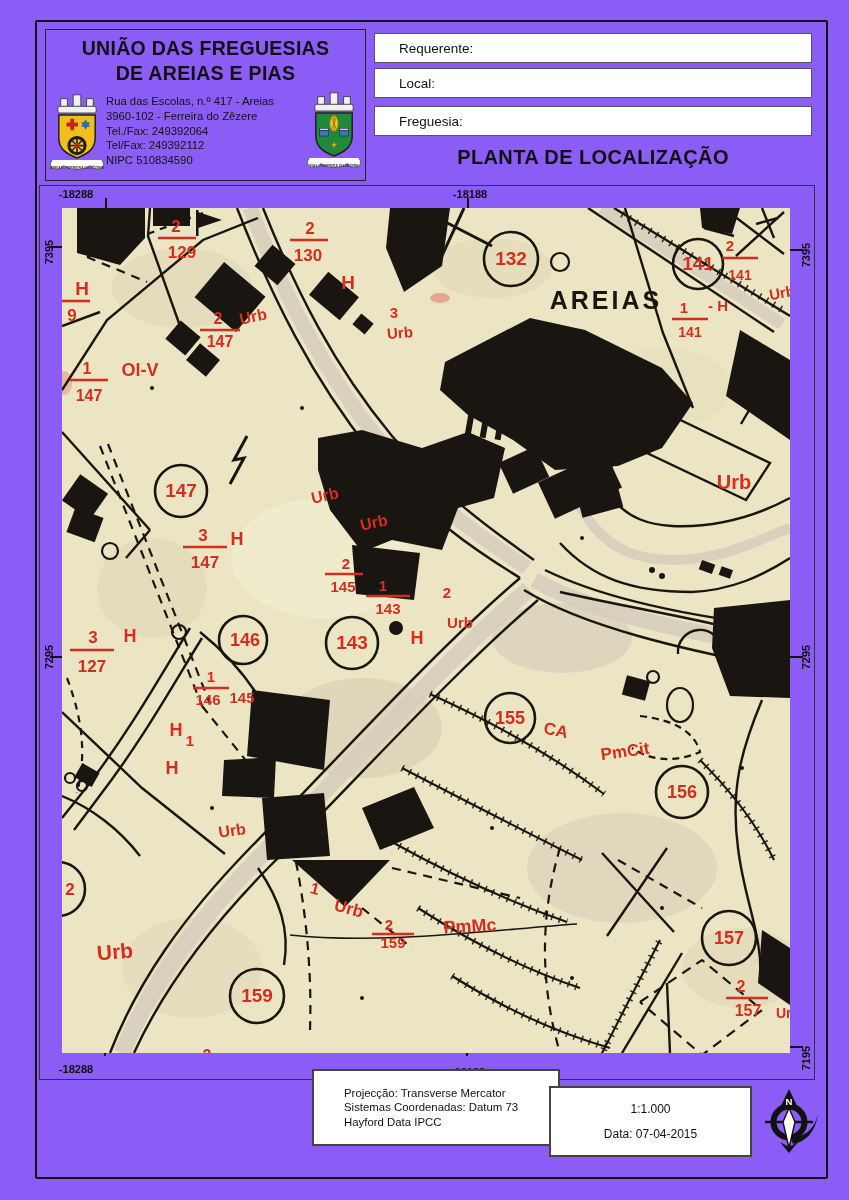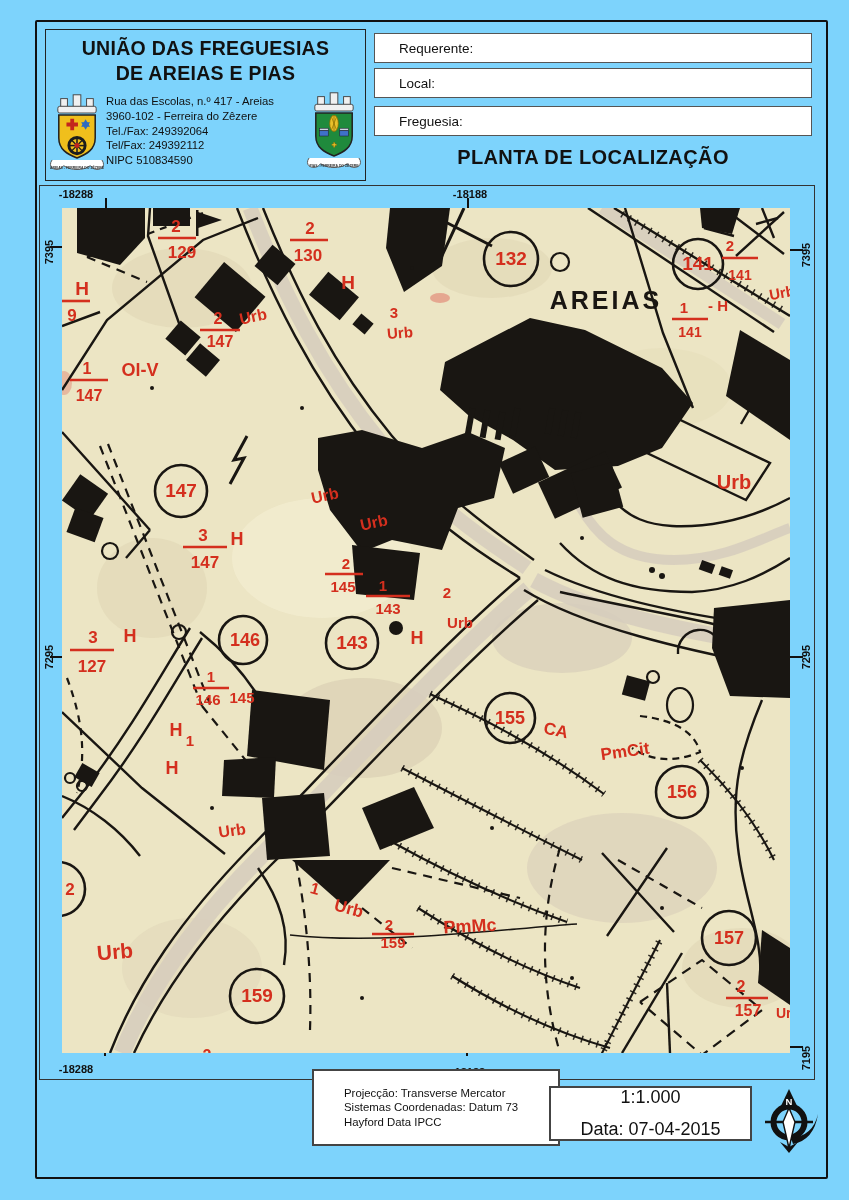--- a/index.html
+++ b/index.html
@@ -1,32 +1,32 @@
 <!DOCTYPE html>
 <html><head>
 <meta charset="utf-8">
 <style>
   html,body{margin:0;padding:0;background:#fff;font-family:"Liberation Sans",sans-serif;}
-  #page{position:relative;width:849px;height:1200px;background:#7dd3fc;overflow:hidden;}
+  #page{position:relative;width:849px;height:1200px;background:#8b5cf6;overflow:hidden;}
   .abs{position:absolute;}
   #outer-border{left:35px;top:20px;width:789px;height:1155px;border:2.5px solid #111;border-radius:2px;}
   #header-box{left:45px;top:29px;width:319px;height:150px;border:1.6px solid #222;}
   .org{left:45px;top:36px;width:321px;text-align:center;font-weight:bold;font-size:19.5px;line-height:25px;color:#111;letter-spacing:.3px;}
   .addr{left:106px;top:94px;width:200px;text-align:left;font-size:11.3px;line-height:14.8px;color:#111;}
   .crest{position:absolute;width:62px;height:92px;}
   .ffield{left:374px;width:438px;height:30px;border:1.4px solid #555;display:flex;align-items:center;padding-left:24px;box-sizing:border-box;font-size:13.5px;color:#111;background:#fff;}
   #plan-title{left:374px;top:146px;width:438px;text-align:center;font-weight:bold;font-size:20px;color:#111;letter-spacing:.4px;}
   #map-frame{left:39px;top:185px;width:776px;height:895px;border:1.6px solid #333;box-sizing:border-box;}
   .coord{font-weight:bold;font-size:11px;color:#111;text-align:center;}
   .vert{transform:rotate(-90deg);}
   .tickv{width:2px;height:13px;background:#111;}
   .tickh{width:13px;height:2px;background:#111;}
   .fbox{border:2px solid #444;box-sizing:border-box;background:#fff;}
   #proj-box{left:312px;top:1069px;width:248px;height:77px;display:flex;flex-direction:column;justify-content:center;padding-left:30px;font-size:11.4px;line-height:14.4px;color:#111;}
-  #scale-box{left:549px;top:1086px;width:203px;height:55px;display:flex;flex-direction:column;align-items:center;justify-content:center;gap:11px;font-size:18px;color:#111;}
+  #scale-box{left:549px;top:1086px;width:203px;height:71px;display:flex;flex-direction:column;align-items:center;justify-content:center;gap:11px;font-size:12px;color:#111;}
   
   .ml{font-family:"Liberation Sans",sans-serif;font-weight:bold;fill:#d42f1e;text-anchor:middle;}
   .pl{font-family:"Liberation Sans",sans-serif;font-weight:bold;fill:#191612;text-anchor:middle;letter-spacing:3px;}
   .bk{fill:#191612;}
   .ln{stroke:#191612;fill:none;}
   .rc{stroke:#191612;fill:none;stroke-width:2.6;}
   .rb{stroke:#d42f1e;stroke-width:2.6;fill:none;}
   .dsh{stroke-dasharray:9 7;}
   .pale{stroke:#d6ccbd;fill:none;opacity:.85;}
   .th{stroke:#191612;stroke-width:7;stroke-dasharray:1.5 6.5;fill:none;opacity:.9;}

